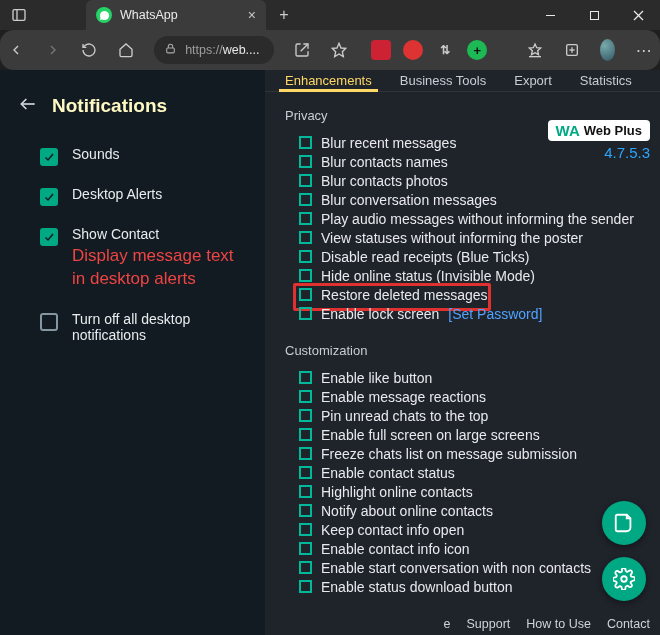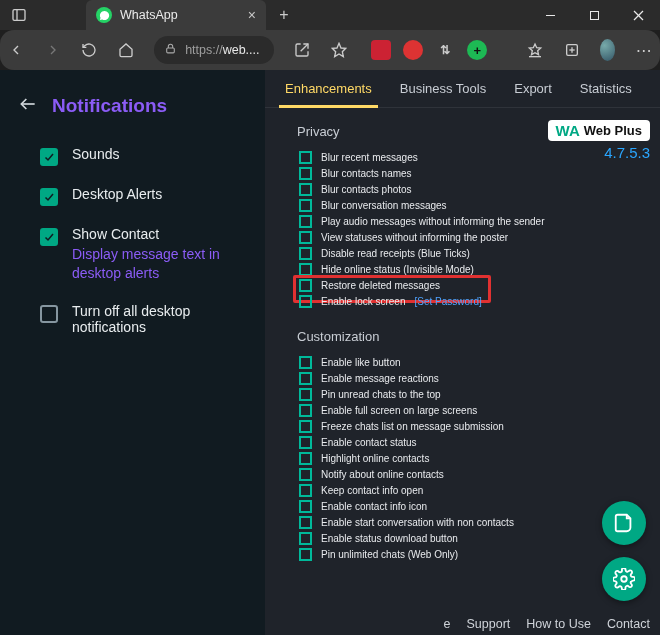--- a/index.html
+++ b/index.html
@@ -31,43 +31,43 @@
   .ext.redsq { background:#c23; }
   .ext.green { background:#1db954; border-radius:50%; color:#111; font-weight:bold; font-size:13px; }
   .avatar { width:22px; height:22px; border-radius:50%; background: radial-gradient(circle at 30% 30%, #7aa, #356); }
 
   .content { display: flex; height: calc(635px - 30px - 40px); }
 
   
   .left-panel { width: 265px; background: #111b21; color: #e9edef; padding: 10px 0 0 0; }
   .lp-header { display: flex; align-items: center; gap: 14px; padding: 14px 18px 18px 18px; }
   .lp-back { color: #d1d7db; }
-  .lp-title { font-size: 19px; font-weight: 600; color: #8b5cf6; }
+  .lp-title { font-size: 19px; font-weight: 600; color: #fef9c3; }
   .lp-option { display: flex; align-items: flex-start; gap: 14px; padding: 10px 20px; cursor: pointer; margin-left: 20px; }
   .lp-option .cb { width: 18px; height: 18px; border: 2px solid #00a884; border-radius: 3px; background: #00a884; display:flex; align-items:center; justify-content:center; flex-shrink:0; margin-top:2px;}
   .lp-option .cb.unchecked { background: transparent; border-color: #8696a0; }
   .lp-option .cb svg { stroke:#111b21; }
   .lp-option .txt { font-size: 14px; color: #e9edef; }
-  .lp-option .sub { font-size: 14px; color: #8b5cf6; margin-top: 3px; line-height:1.35; }
+  .lp-option .sub { font-size: 17px; color: #ef4444; margin-top: 3px; line-height:1.35; }
 
   
   .right-panel { flex: 1; background: #1f232a; position: relative; overflow: hidden; }
-  .rp-tabs { display: flex; height: 38px; border-bottom: 1px solid #2f333a; padding: 0 6px; }
+  .rp-tabs { display: flex; height: 22px; border-bottom: 1px solid #2f333a; padding: 0 6px; }
   .rp-tab { padding: 0 14px; display:flex; align-items:center; font-size: 13px; color: #c8cdd4; cursor:pointer; position:relative;}
   .rp-tab.active { color: #ffd966; }
   .rp-tab.active::after { content:""; position:absolute; left:8px; right:8px; bottom:-1px; height:3px; background:#ffd966; }
   .rp-brand { position:absolute; right:10px; top:50px; text-align:right; }
   .rp-brand .logo { display:flex; align-items:center; gap:4px; background:#fff; color:#111; border-radius:4px; padding:2px 8px; font-size:13px; font-weight:600;}
   .rp-brand .logo .wa { color:#00a884; font-weight:700; font-size:15px;}
   .rp-brand .ver { font-size:15px; color:#2aa6ff; margin-top:3px; }
 
   .rp-scroll { padding: 10px 14px 30px 14px; overflow-y: auto; height: calc(100% - 38px - 24px);}
-  .rp-section-title { font-size: 13px; color: #c8cdd4; margin: 6px 0 10px 18px; }
+  .rp-section-title { font-size: 13px; color: #c8cdd4; margin: 6px 0 10px 6px; }
   .rp-list { padding-left: 20px; }
-  .rp-item { display:flex; align-items:center; gap:9px; padding: 1.5px 0; font-size: 10px; color: #e8eaed; cursor:pointer; position:relative;}
+  .rp-item { display:flex; align-items:center; gap:9px; padding: 1.5px 0; font-size: 14px; color: #e8eaed; cursor:pointer; position:relative;}
   .rp-item .rp-cb { width:13px; height:13px; border:2px solid #00b99a; background: transparent; flex-shrink:0;}
   .rp-item .link { color:#4fa3ff; }
   .rp-item.highlight::before { content:""; position:absolute; left:-6px; top:-2px; width:192px; height:22px; border:3px solid #e03131; border-radius:2px; pointer-events:none;}
 
   .fab-stack { position:absolute; right:14px; bottom:34px; display:flex; flex-direction:column; gap:12px; }
   .fab { width:44px; height:44px; border-radius:50%; background:#00a884; display:flex; align-items:center; justify-content:center; box-shadow: 0 2px 6px rgba(0,0,0,.4);}
   .fab svg { stroke:#fff; }
 
   .footer-links { position:absolute; right:10px; bottom:4px; display:flex; gap:16px; font-size:12.5px; color:#cfd3d9;}
   .footer-links span { cursor:pointer; }

